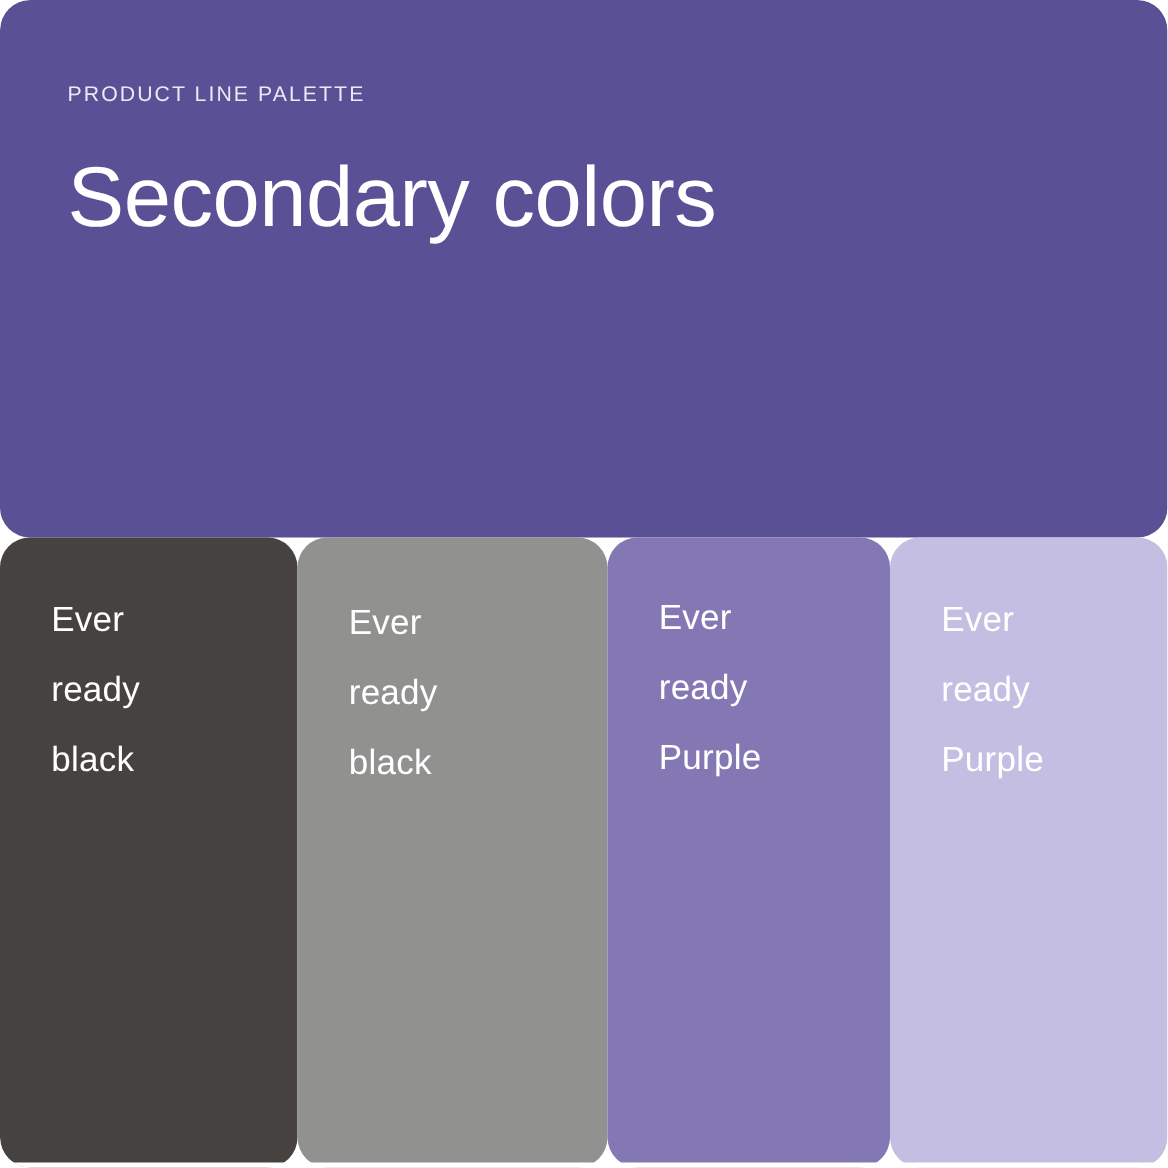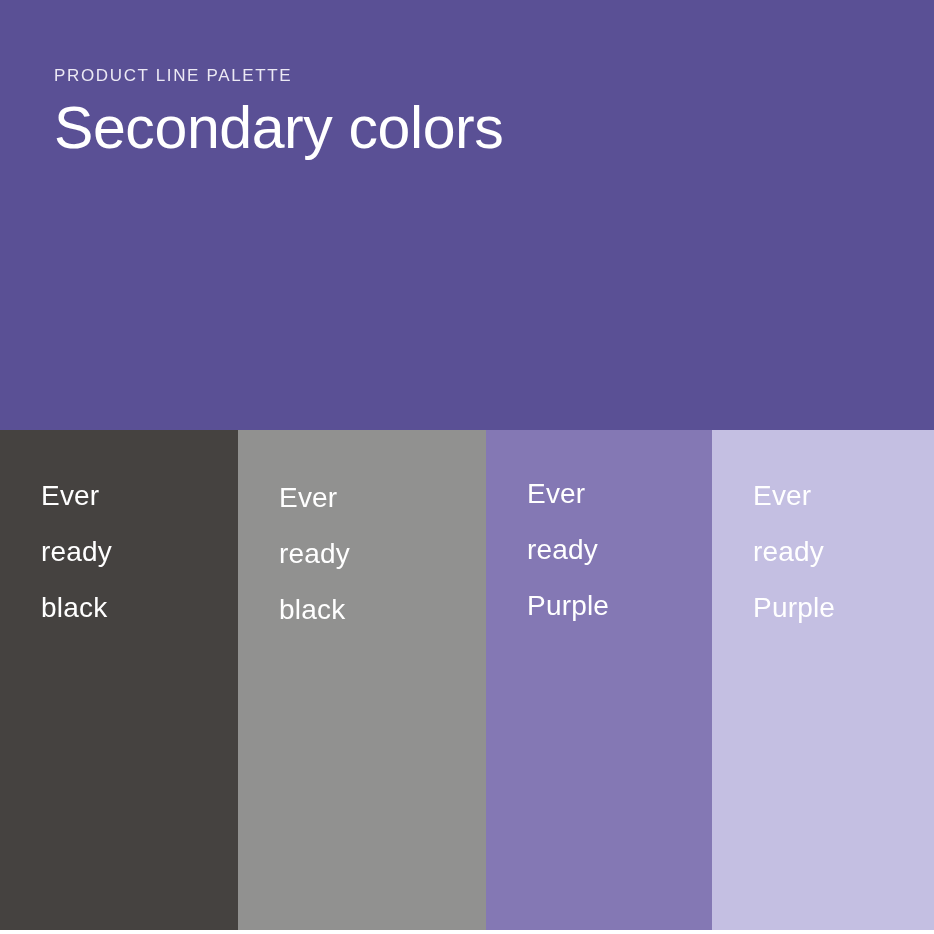--- a/index.html
+++ b/index.html
@@ -1,16 +1,16 @@
 <!DOCTYPE html>
 <html><head>
 <meta charset="utf-8">
 <title>Secondary colors palette</title>
 <style>
-  * { margin:0; padding:0; box-sizing:border-box; }
+  * { margin:0; padding:0; box-sizing:border-box;border-radius:24px; }
 
   html, body {
     width:934px;
     height:934px;
     background:#ffffff;
     font-family:"Liberation Sans", sans-serif;
     overflow:hidden;
   }
 
   .slide {
@@ -35,22 +35,22 @@
   .eyebrow {
     font-size:17px;
     letter-spacing:1.65px;
     color:#ece9f4;
     font-weight:400;
     line-height:1.2;
     white-space:nowrap;
   }
 
   .title {
-    margin-top:9px;
-    font-size:59px;
+    margin-top:34px;
+    font-size:68px;
     font-weight:400;
     color:#ffffff;
     letter-spacing:-0.4px;
     line-height:1.12;
     white-space:nowrap;
   }
 
   
   .swatches {
     position:relative;

